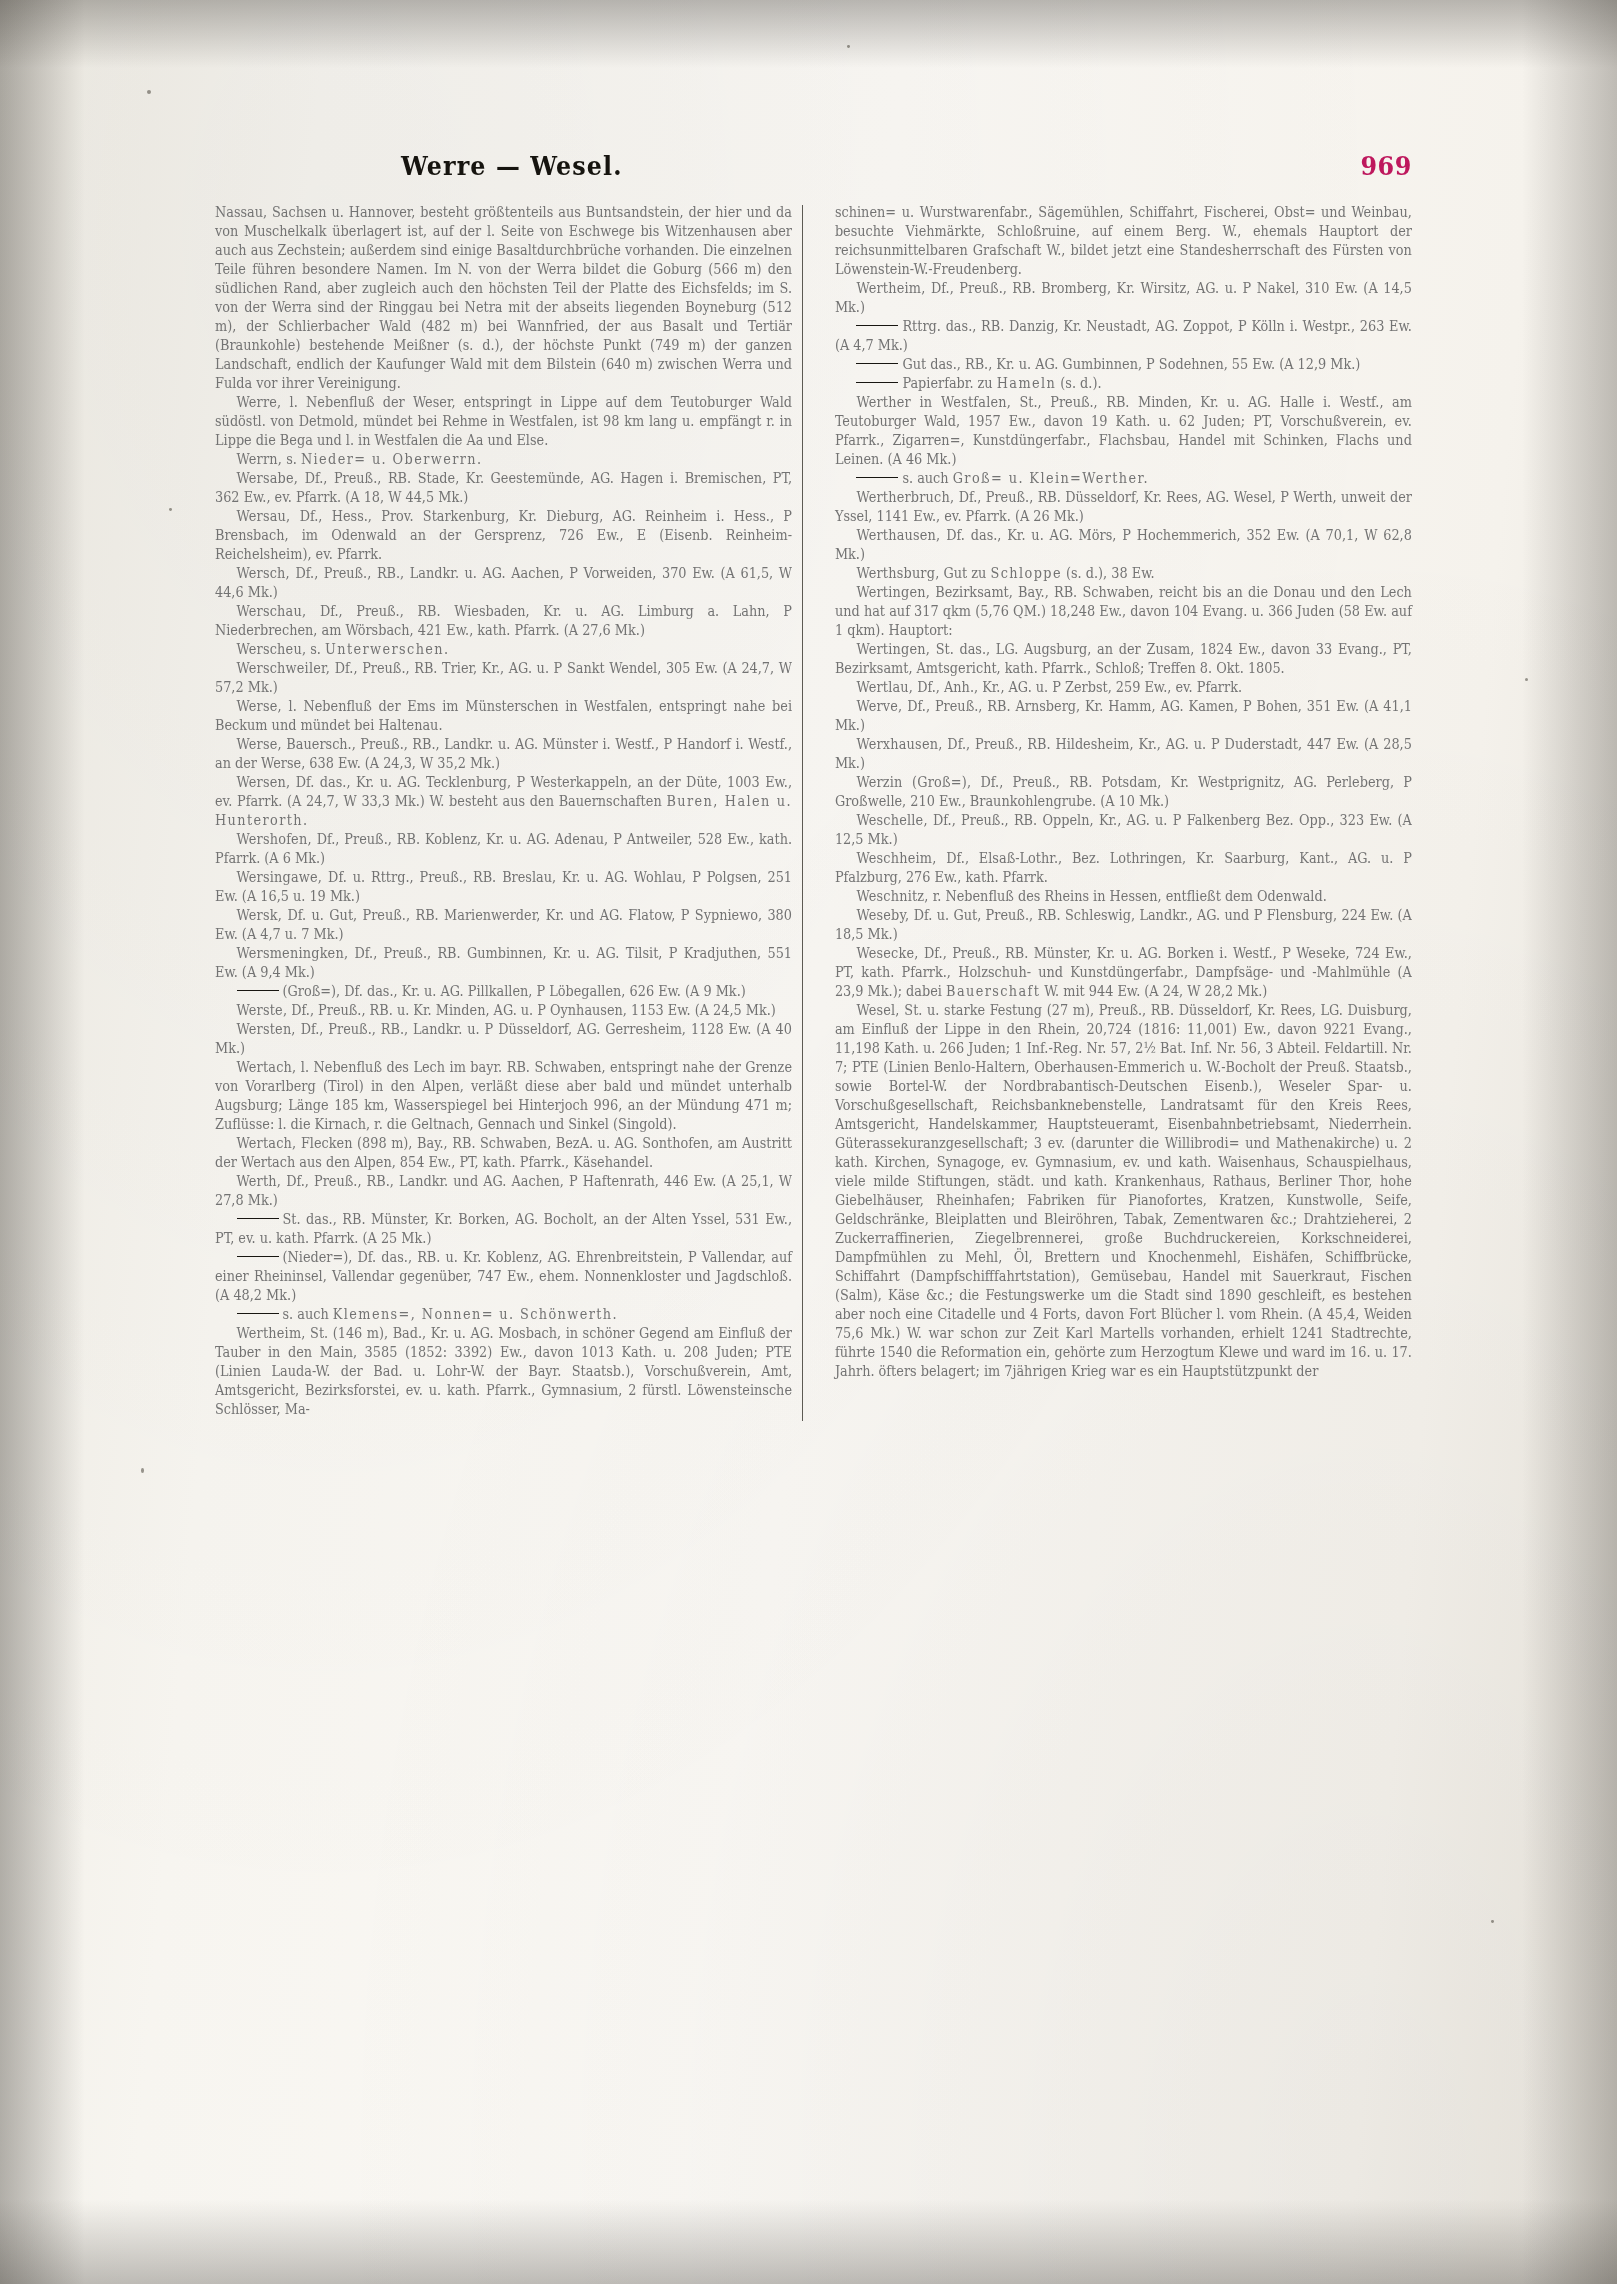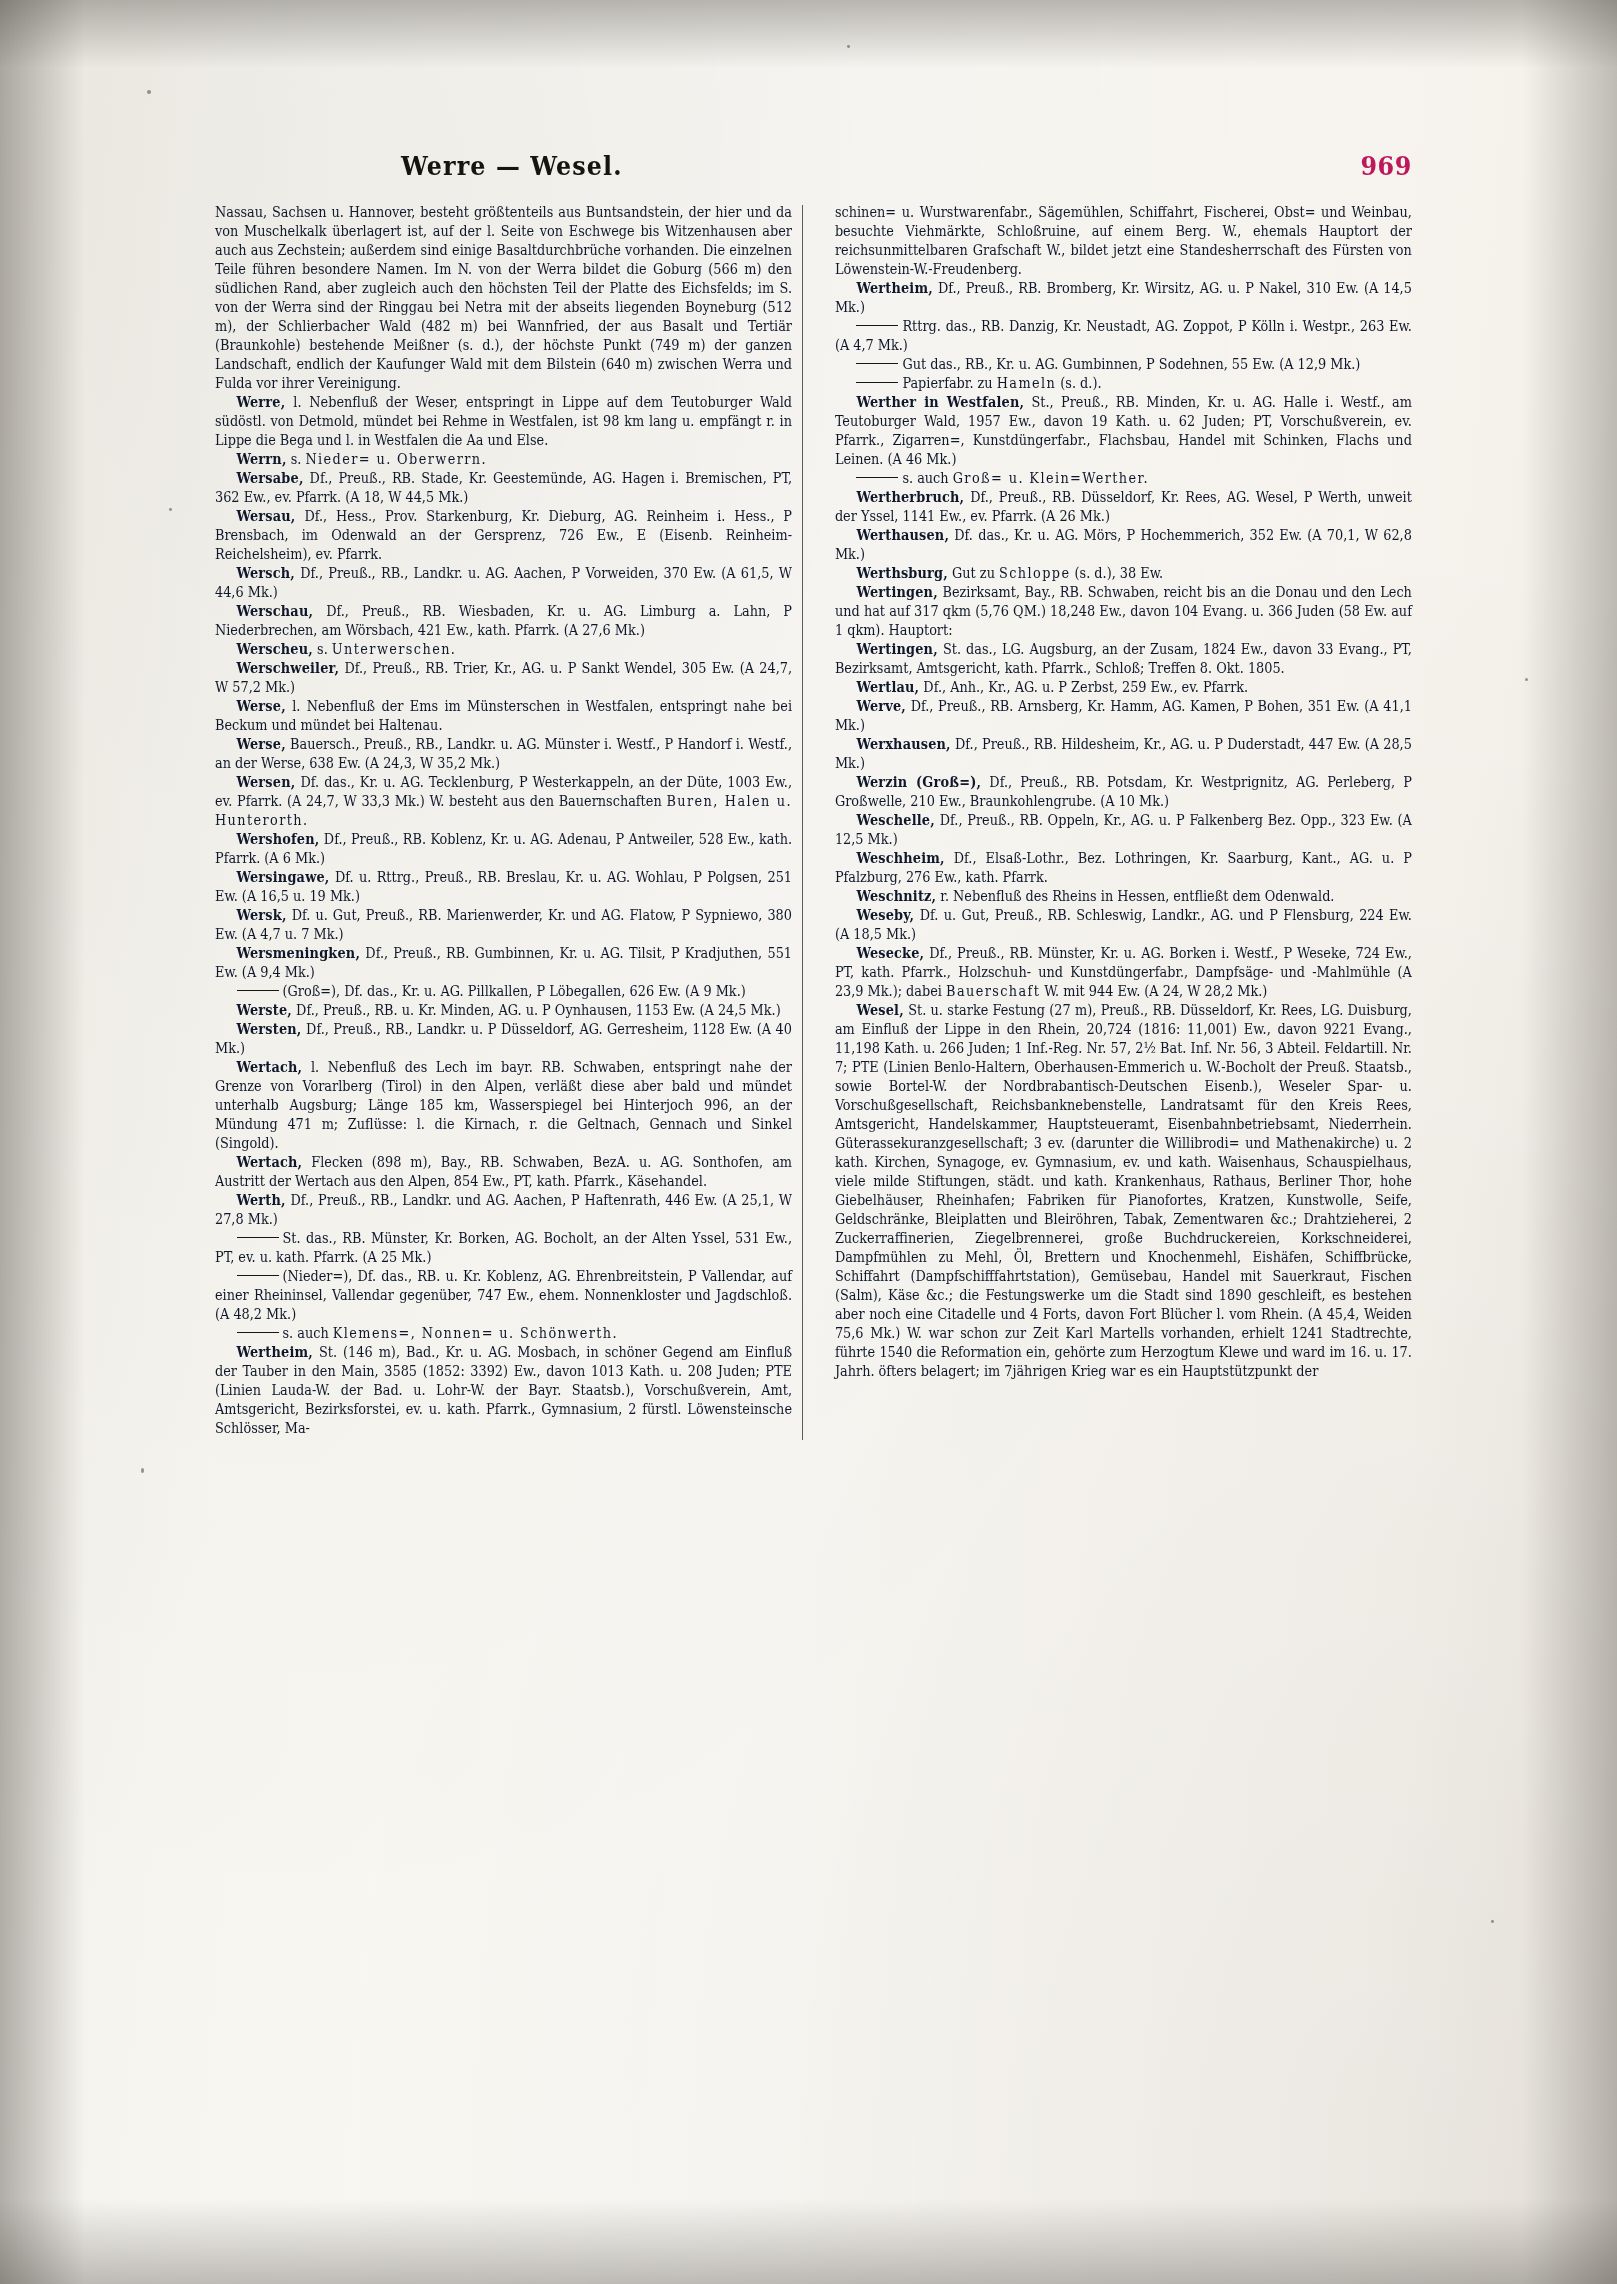--- a/index.html
+++ b/index.html
@@ -89,21 +89,21 @@
   }
   .columns {
     display: flex;
     gap: 0px;
     position: relative;
   }
   .col {
     width: 577px;
     font-size: 14.3px;
     line-height: 19px;
-    color: #0f172a;
+    color: #737373;
     text-align: justify;
     text-justify: inter-word;
     hyphens: manual;
   }
   .col.left { padding-right: 20.3px; }
   .col.right { padding-left: 22.6px; }
   .rule {
     position: absolute;
     left: 587px;
     top: 2.3px;
@@ -114,21 +114,21 @@
   }
   p.e {
     margin: 0;
     text-indent: 21.5px;
   }
   p.cont {
     margin: 0;
     text-indent: 0;
   }
   .hw {
-    font-weight: 700;
+    font-weight: 400;
     letter-spacing: 0.2px;
   }
   .sp {
     letter-spacing: 1.4px;
   }
   .dash {
     display: inline-block;
     width: 42px;
     border-bottom: 1.4px solid #181611;
     vertical-align: 0.30em;

